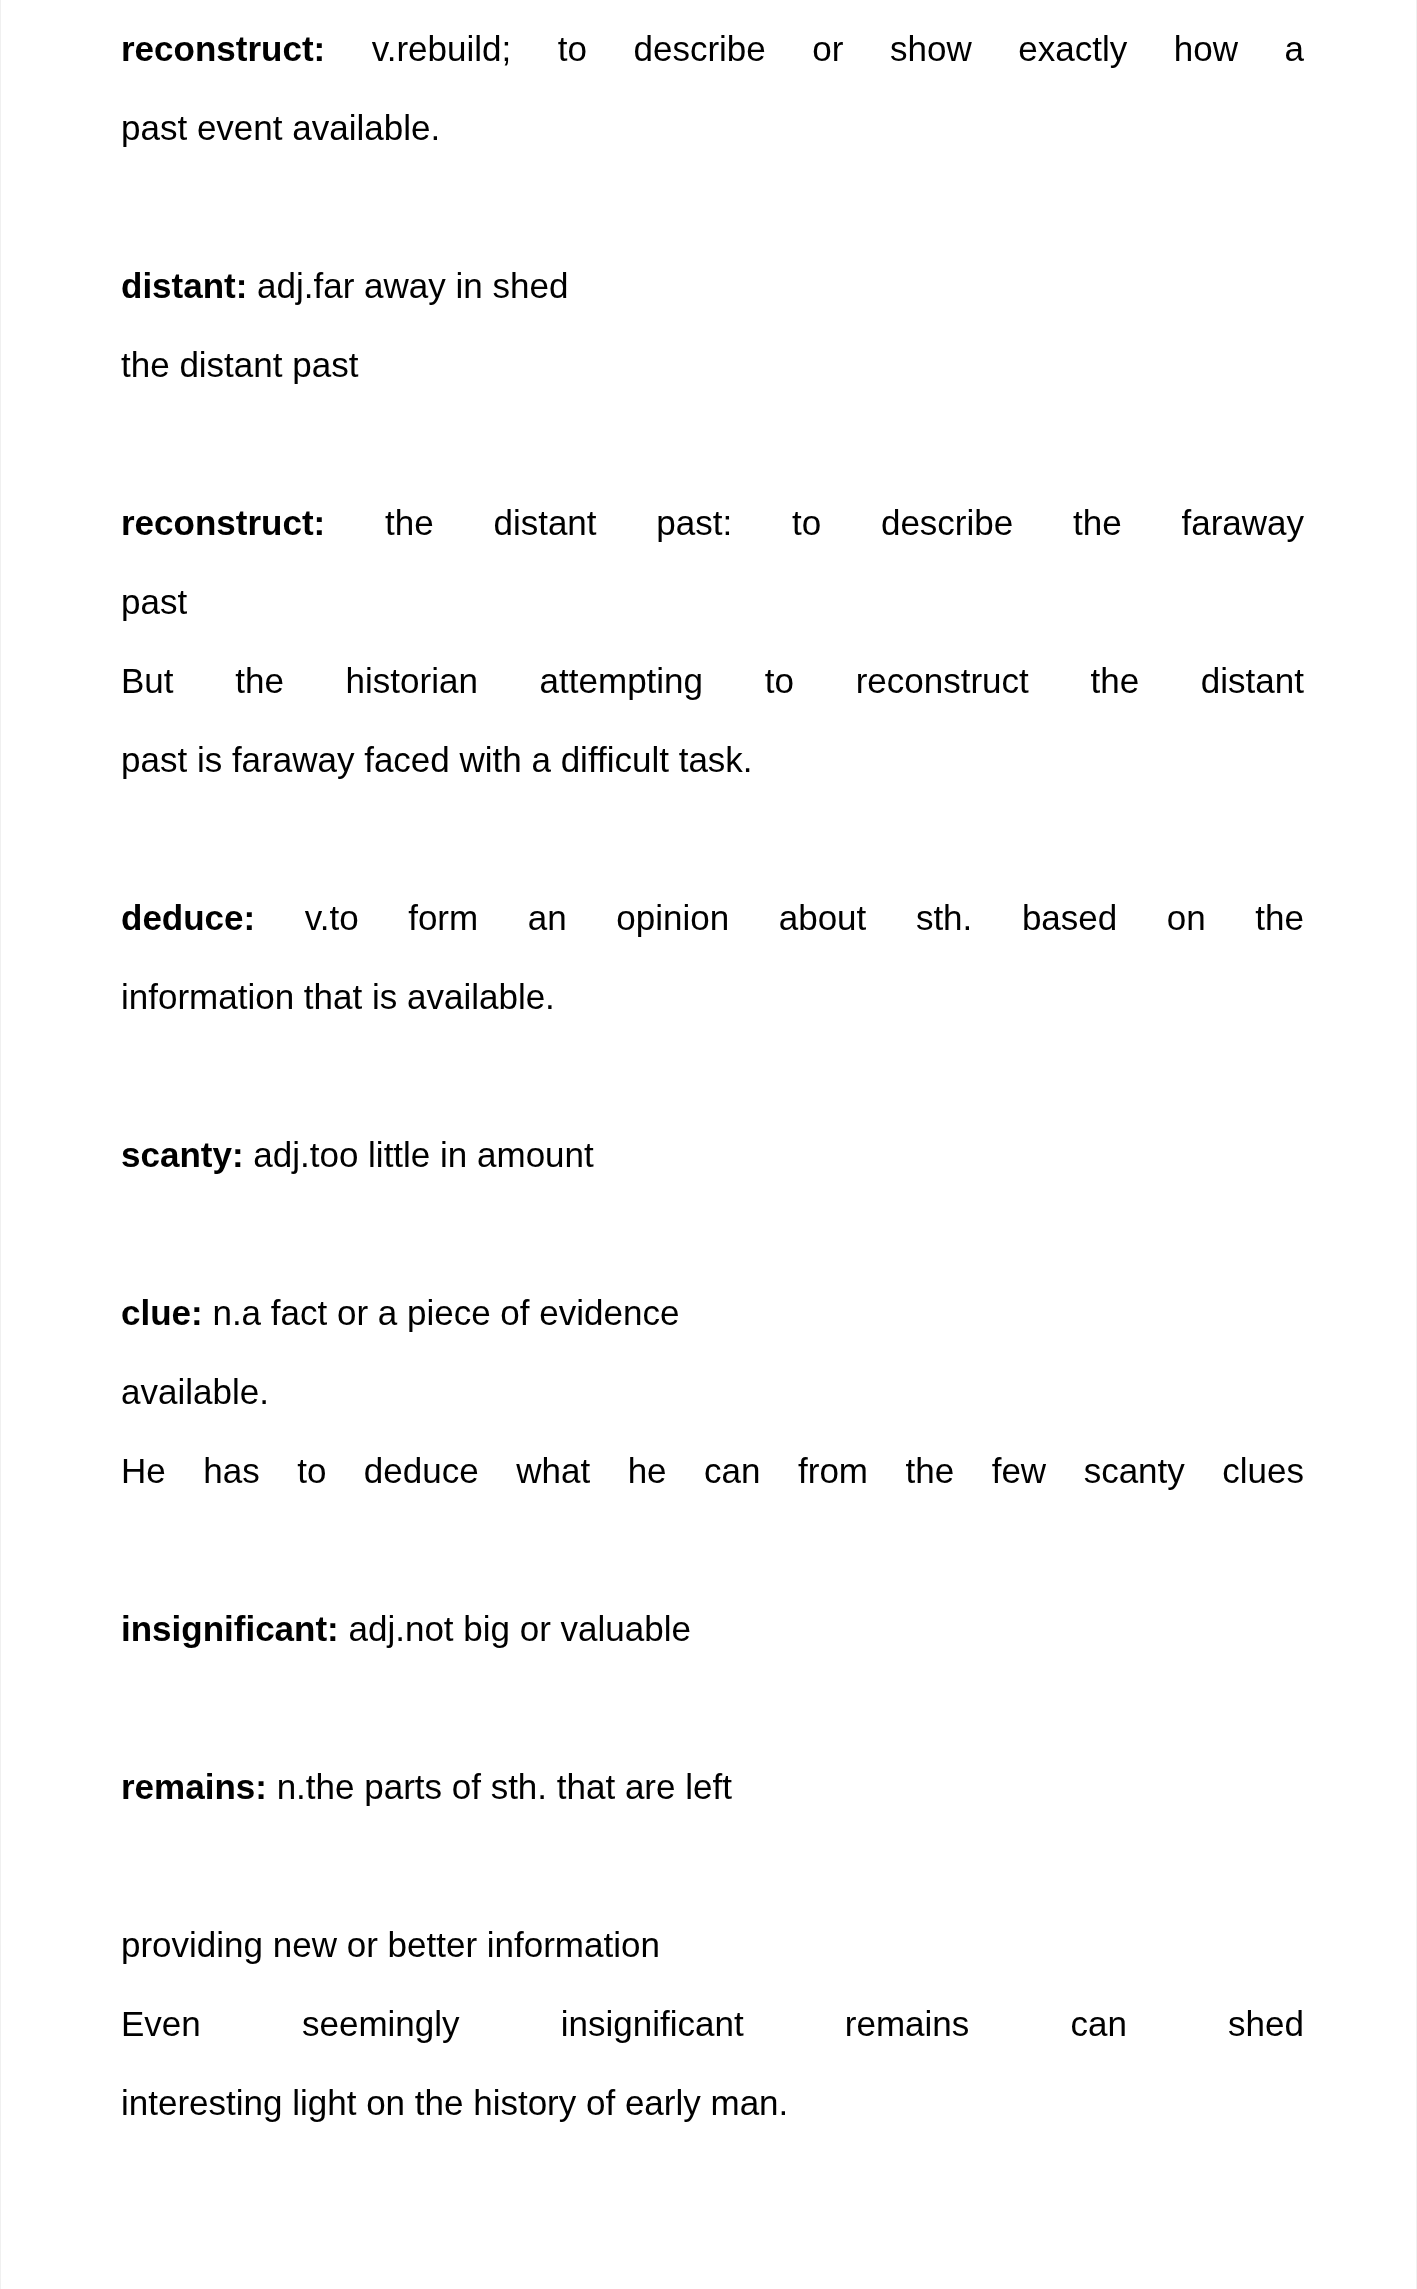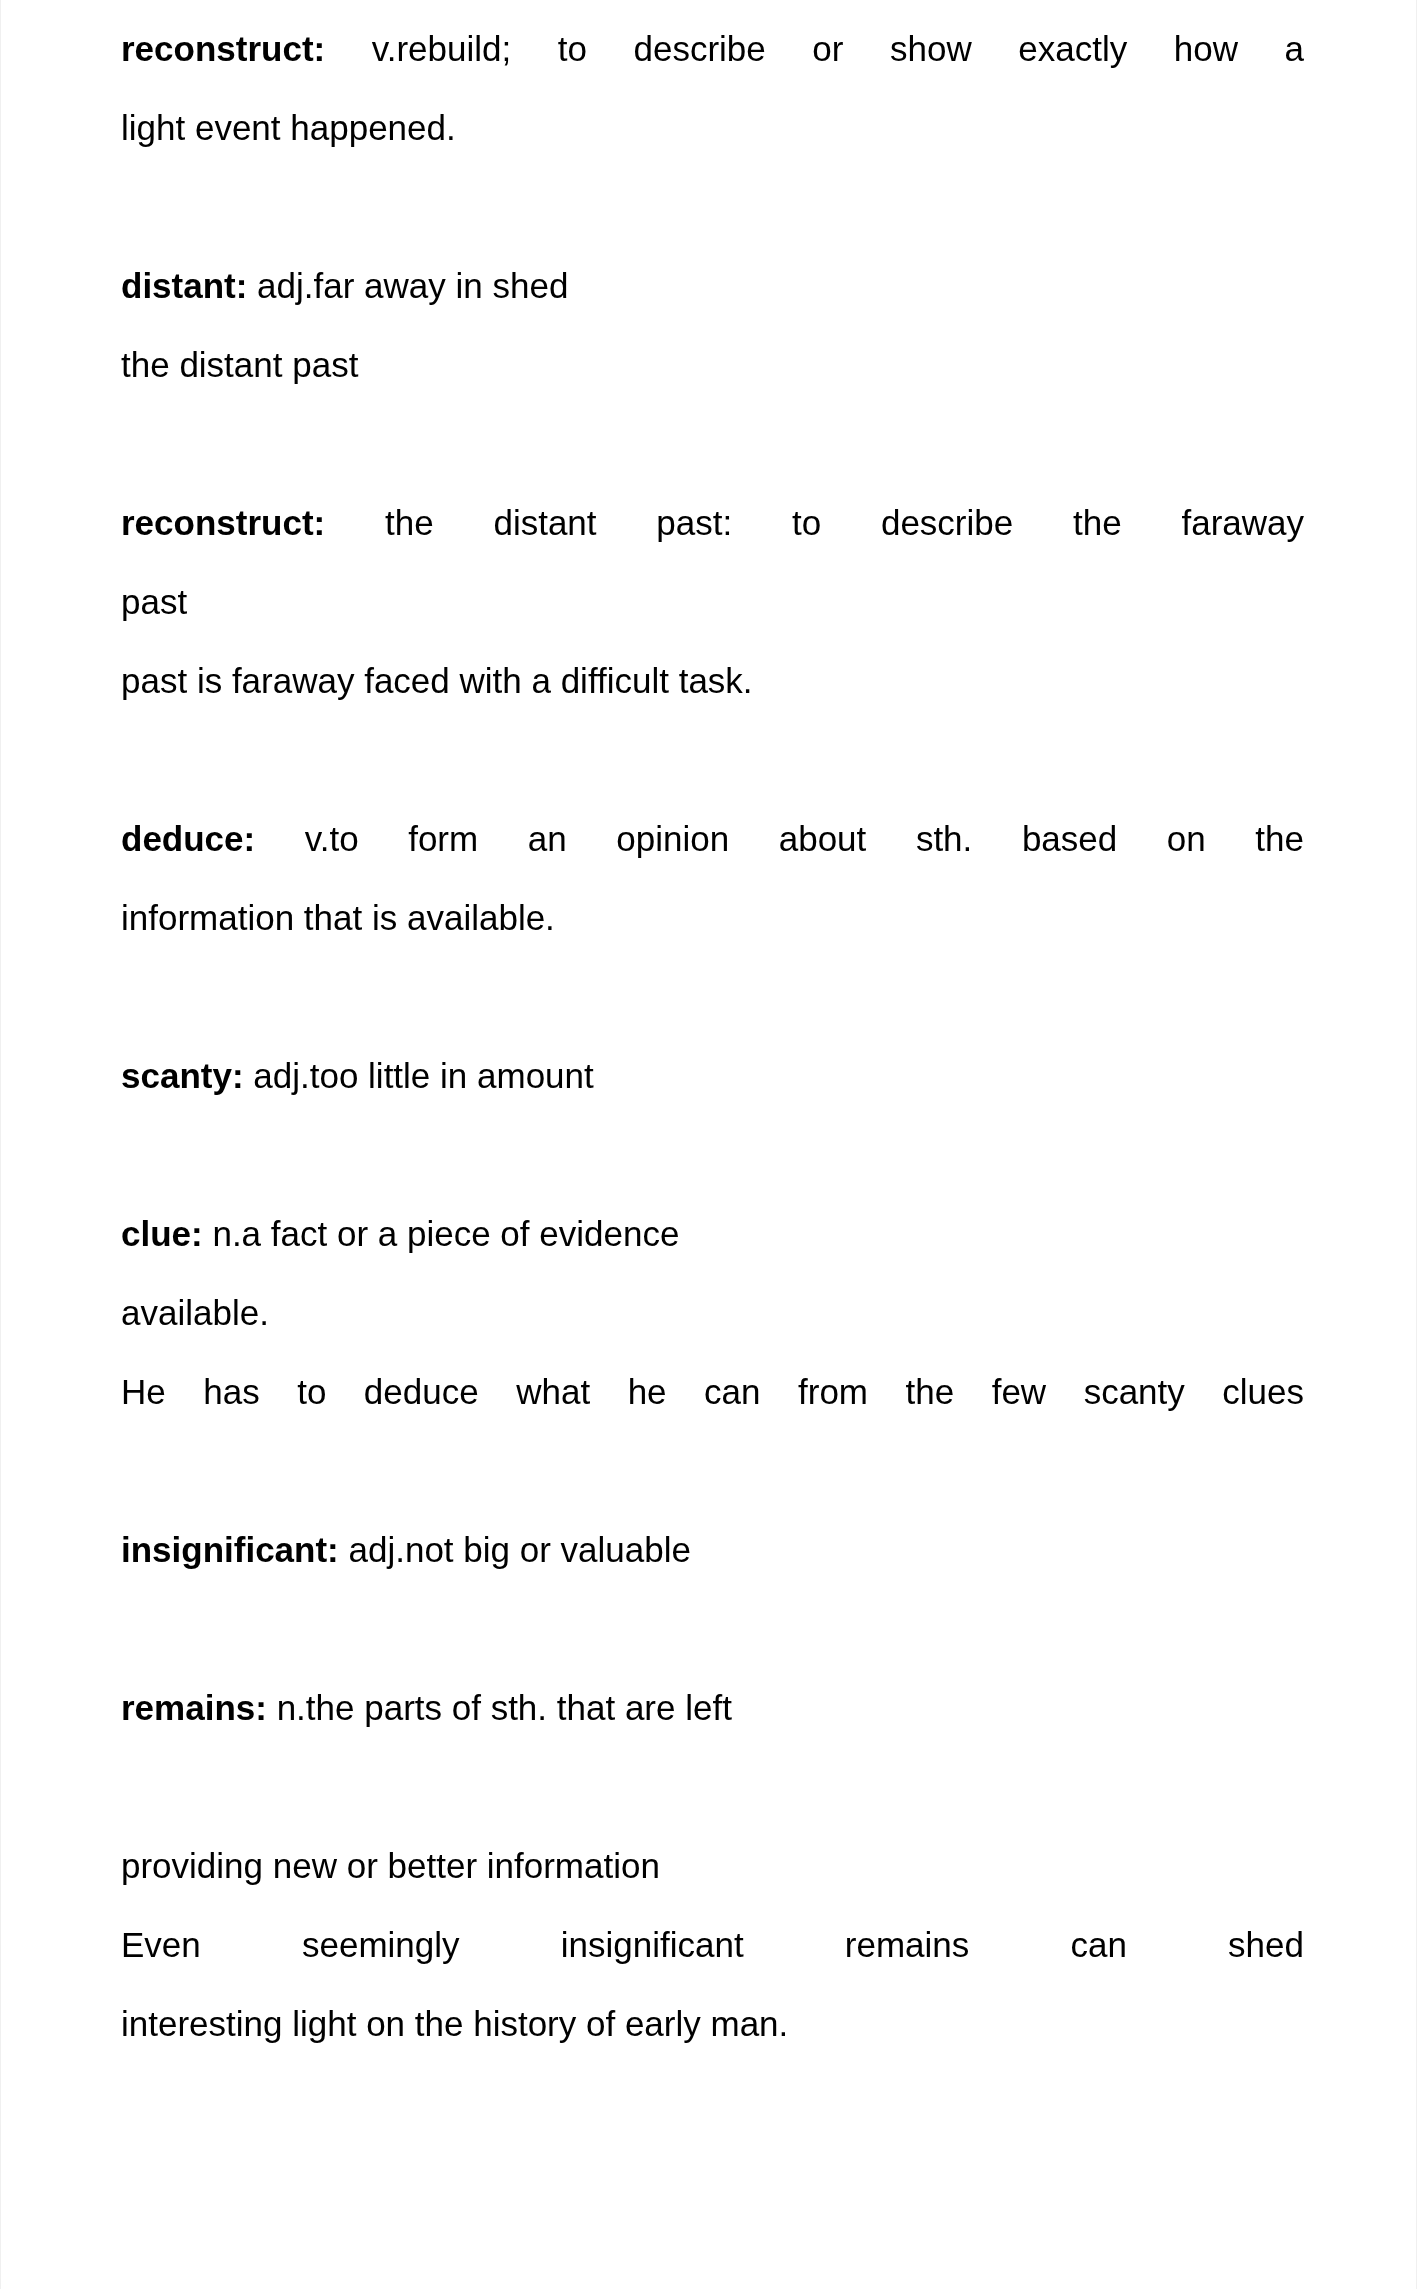--- a/index.html
+++ b/index.html
@@ -37,33 +37,34 @@
   .blank { height: 79px; }
   .term { font-weight: bold; }
 </style>
 </head>
 <body>
 
 <div class="doc">
 
   <div class="entry">
     <div class="line justify"><span class="term">reconstruct:</span><span> v.rebuild; to describe or show exactly how a</span></div>
-    <div class="line"><span>light event happened.</span></div>
+    <div class="line"><span>past event available.</span></div>
   </div>
   <div class="blank"></div>
 
   <div class="entry">
     <div class="line"><span class="term">distant:</span><span> adj.far away in shed</span></div>
     <div class="line"><span>the distant past</span></div>
   </div>
   <div class="blank"></div>
 
   <div class="entry">
     <div class="line justify"><span class="term">reconstruct:</span><span> the distant past: to describe the faraway</span></div>
     <div class="line"><span>past</span></div>
+    <div class="line justify"><span>But the historian attempting to reconstruct the distant</span></div>
     <div class="line"><span>past is faraway faced with a difficult task.</span></div>
   </div>
   <div class="blank"></div>
 
   <div class="entry">
     <div class="line justify"><span class="term">deduce:</span><span> v.to form an opinion about sth. based on the</span></div>
     <div class="line"><span>information that is available.</span></div>
   </div>
   <div class="blank"></div>
 

